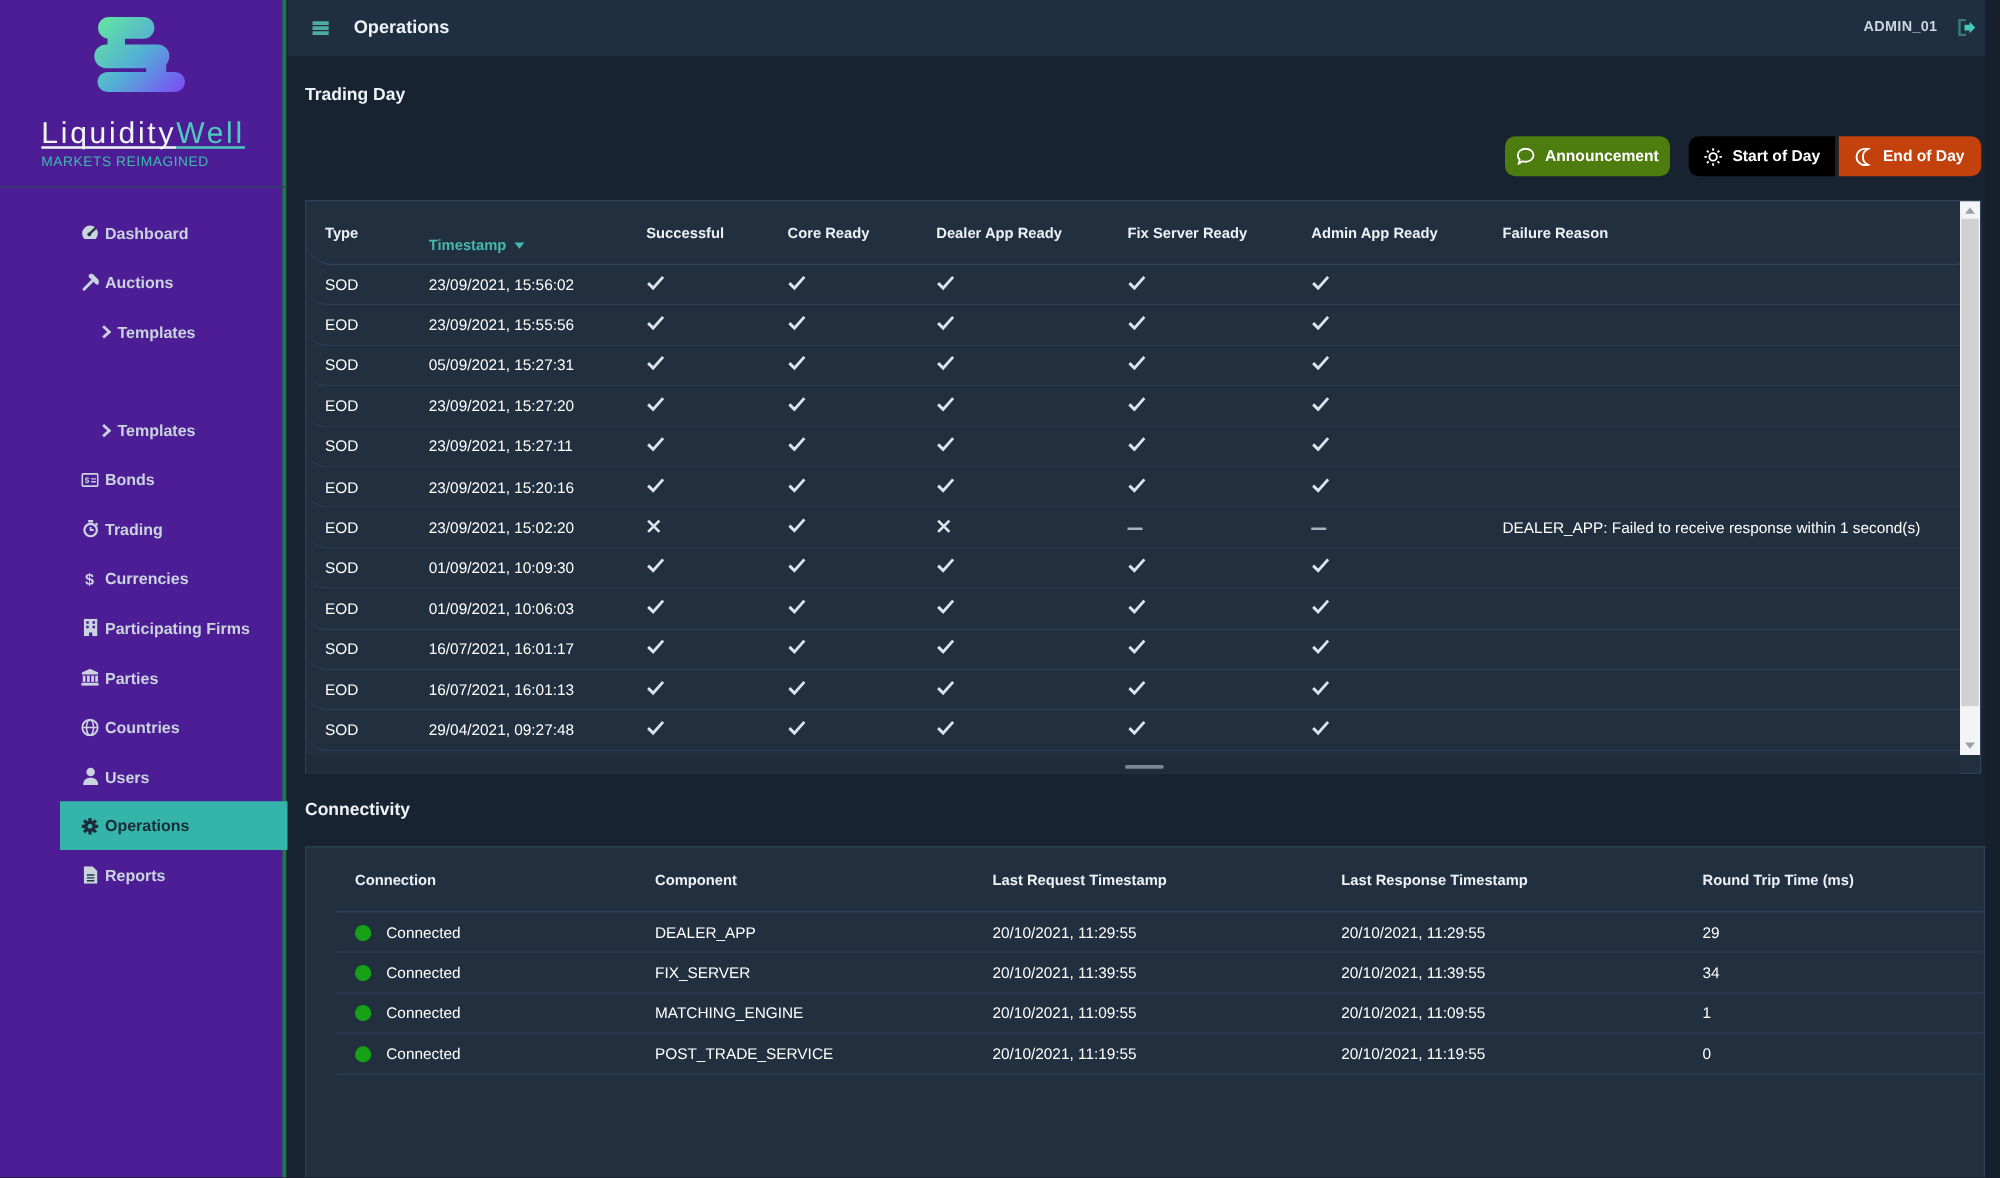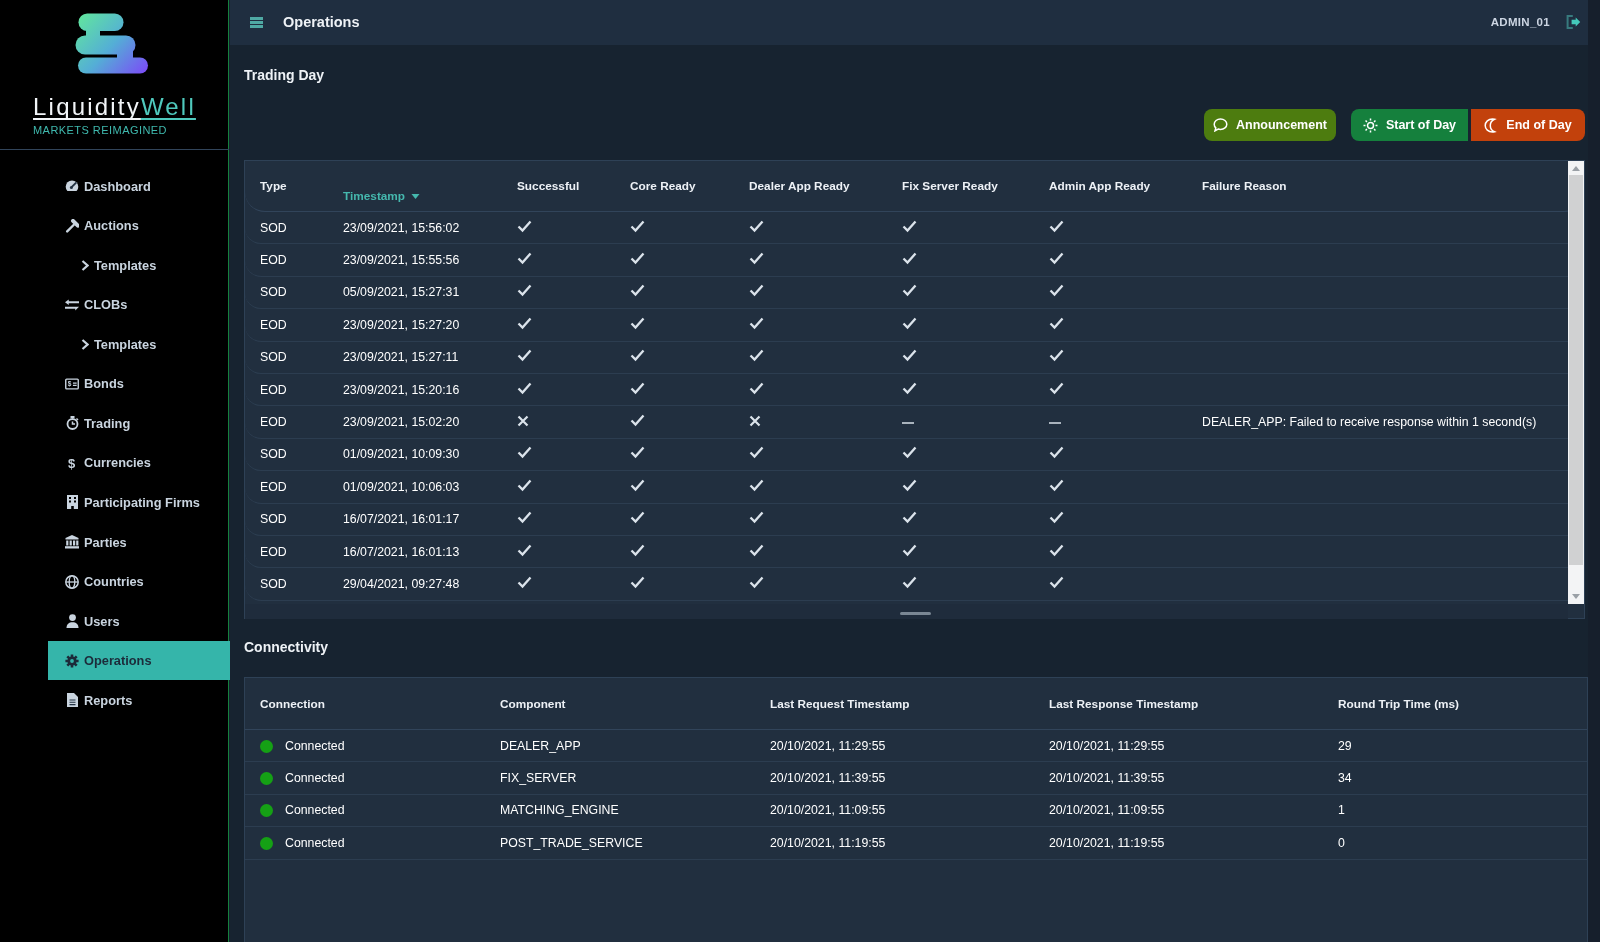--- a/index.html
+++ b/index.html
@@ -1,20 +1,20 @@
 <!DOCTYPE html>
 <html><head>
 <meta charset="utf-8">
 <style>
 * { margin:0; padding:0; box-sizing:border-box; }
 html,body { width:1600px; height:942px; overflow:hidden; background:#161f2c; font-family:"Liberation Sans", sans-serif; }
 #stage { position:relative; width:1600px; height:942px; }
 
 
-#sidebar { position:absolute; left:0; top:0; width:229px; height:942px; background:#000000; border-right:1px solid #15803d; }
+#sidebar { position:absolute; left:0; top:0; width:229px; height:942px; background:#4c1d95; border-right:3px solid #15803d; }
 #logo { position:absolute; left:75px; top:13px; }
 #wordmark { position:absolute; top:93px; width:229px; text-align:center; font-size:24px; letter-spacing:2.2px; color:#f2f5f8; }
 #wordmark .well { color:#4fc9bd; }
 #wordmark u { text-decoration:underline; text-underline-offset:3px; text-decoration-skip-ink:none; text-decoration-thickness:2px; }
 #subtitle { position:absolute; top:124px; left:33px; font-size:11px; letter-spacing:0.45px; color:#3fb9ae; }
 #sidediv { position:absolute; top:149px; left:0; width:229px; border-top:1px solid #31445a; }
 .nav { position:absolute; left:0; width:229px; height:39px; display:flex; align-items:center; color:#c9d4df; font-weight:bold; font-size:12.8px;margin-left:48px; }
 .nav .ic { width:14px; height:15px; margin-left:17px; display:flex; align-items:center; justify-content:center; }
 .nav .lbl { position:absolute; left:36px; }
 .nav.sub .lbl { left:46px; }
@@ -28,28 +28,28 @@
 #admin { position:absolute; right:38px; top:16px; font-weight:bold; font-size:11.5px; color:#ccd5e2; letter-spacing:0.3px; }
 #logout { position:absolute; right:7px; top:15px; }
 
 
 #main { position:absolute; left:230px; top:45px; width:1358px; height:897px; background:#172330; }
 h2.sec { position:absolute; left:14px; font-weight:bold; font-size:14px; color:#eef2f6; }
 
 
 .btn { position:absolute; top:64px; height:32px; border-radius:8px; display:flex; align-items:center; justify-content:center; color:#fff; font-weight:bold; font-size:12.5px; }
 #btn-ann { left:974px; width:132px; background:#4d7c0f; }
-#btn-sod { left:1121px; width:117px; background:#15803d; border-radius:8px 0 0 8px; }
+#btn-sod { left:1121px; width:117px; background:#000000; border-radius:8px 0 0 8px; }
 #btn-eod { left:1241px; width:114px; background:#c2410c; border-radius:0 8px 8px 0; }
 .btn svg { margin-right:8px; }
 
 
 .tbl { position:absolute; left:14px; background:#212f3f; border:1px solid #2e4156; }
 #t1 { top:115px; width:1341px; height:459px; }
-#t2 { top:632px; width:1344px; height:265px; border-bottom:none; }
+#t2 { top:632px; width:1344px; height:265px; border-bottom:none;padding-left:24px; }
 .trow { display:flex; align-items:center; border-bottom:1px solid #2c3d50; color:#ffffff; font-size:12.3px; }
 .thead { font-weight:bold; font-size:11.8px; color:#edf1f6; border-bottom:1px solid #31445a; }
 #t1 .trow { height:32.4px;border-radius:20px; }
 #t2 .trow { height:32.4px; }
 #t1 .trow.thead { height:51px; }
 #t2 .trow.thead { height:52px; }
 .cell { padding-left:15px; overflow:hidden; white-space:nowrap; flex-shrink:0; }
 
 .c1{width:83px;} .c2{width:174px;} .c3{width:113px;} .c4{width:119px;} .c5{width:153px;} .c6{width:147px;} .c7{width:153px;} .c8{width:360px;}
 
@@ -112,29 +112,20 @@
         <span class="lbl">Auctions</span>
       </div>
       <div class="nav sub" style="top:245.6px">
         <span class="ic" style="margin-left:30px">
           <svg width="8" height="11" viewBox="0 0 8 11">
             <path d="M1.5 1 L6.5 5.5 L1.5 10" fill="none" stroke="#c9d4df" stroke-width="2.2"></path>
           </svg>
         </span>
         <span class="lbl">Templates</span>
       </div>
-      <div class="nav" style="top:285.1px">
-        <span class="ic" style="">
-          <svg width="15" height="12" viewBox="0 0 15 12" fill="#c9d4df">
-            <path d="M4 0 L4 2 L15 2 L15 4 L4 4 L4 6 L0 3 Z"></path>
-            <path d="M11 6 L11 8 L15 8 L11 12 L11 10 L0 10 L0 8 L11 8 Z"></path>
-          </svg>
-        </span>
-        <span class="lbl">CLOBs</span>
-      </div>
       <div class="nav sub" style="top:324.7px">
         <span class="ic" style="margin-left:30px">
           <svg width="8" height="11" viewBox="0 0 8 11">
             <path d="M1.5 1 L6.5 5.5 L1.5 10" fill="none" stroke="#c9d4df" stroke-width="2.2"></path>
           </svg>
         </span>
         <span class="lbl">Templates</span>
       </div>
       <div class="nav" style="top:364.3px">
         <span class="ic" style="">

